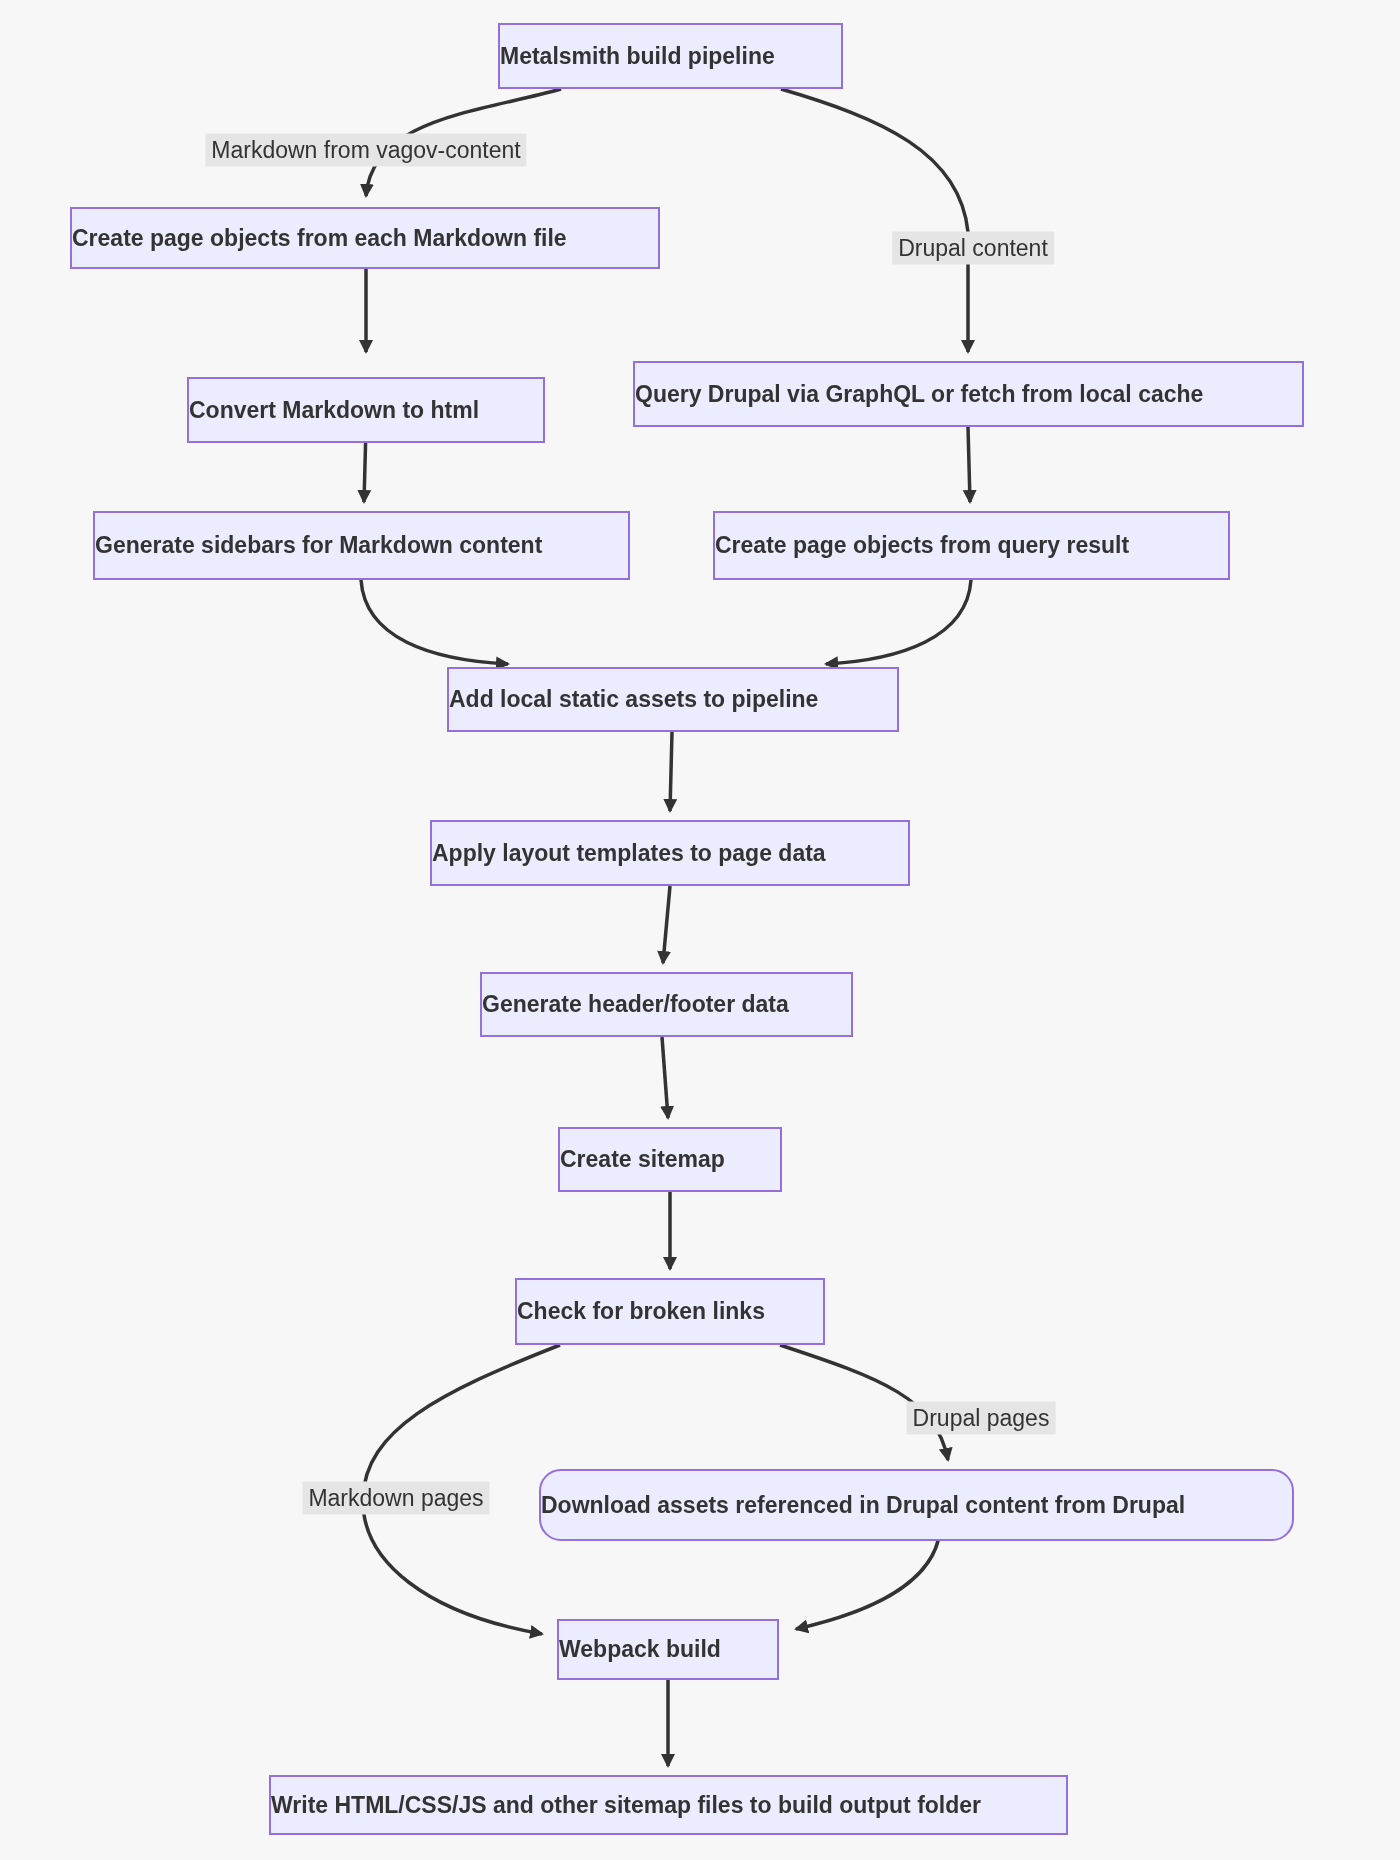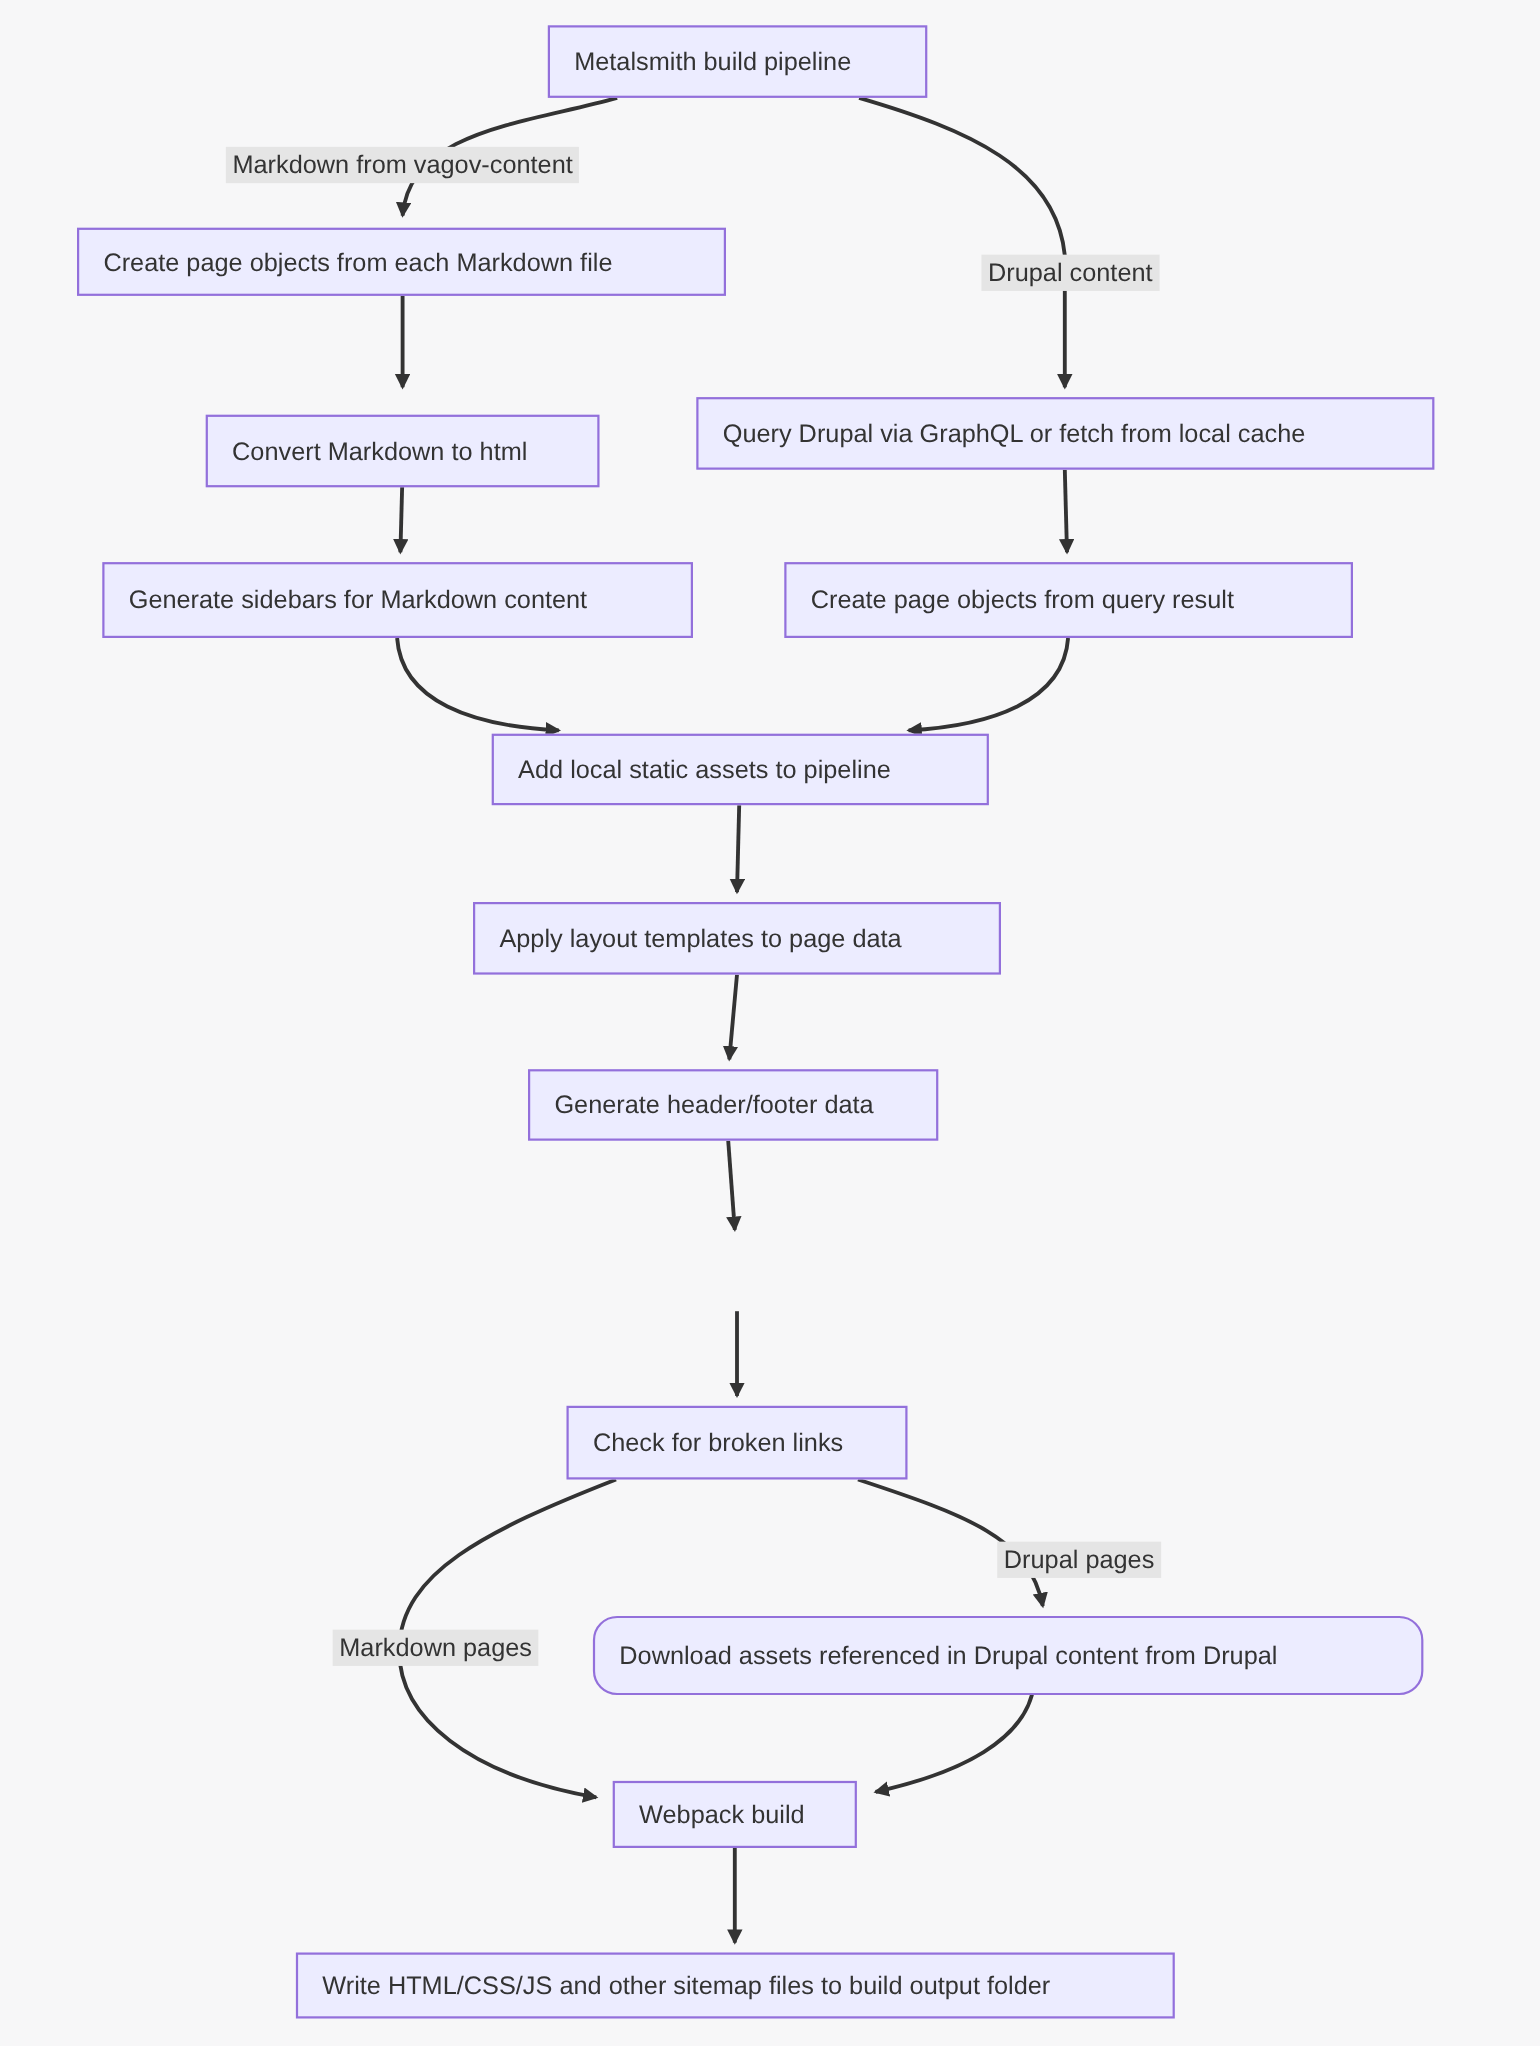--- a/index.html
+++ b/index.html
@@ -27,25 +27,25 @@
     stroke-width: 3.5px;
   }
   .node {
     position: absolute;
     z-index: 3;
     box-sizing: border-box;
     background: #ECECFF;
     border: 2px solid #9370DB;
     display: flex;
     align-items: center;
-    padding-left: 22px;
     font-size: 23px;
     white-space: nowrap;
     overflow: hidden;
     color: #333333;
+    font-weight: bold;
   }
   .edge-label {
     position: absolute;
     z-index: 2;
     transform: translate(-50%, -50%);
     background: #e5e5e5;
     padding: 3px 6px;
     font-size: 23px;
     white-space: nowrap;
     color: #333333;
@@ -86,18 +86,19 @@
 
   <div class="node" style="left:498px; top:23px; width:345px; height:66px;">Metalsmith build pipeline</div>
   <div class="node" style="left:70px; top:207px; width:590px; height:62px;">Create page objects from each Markdown file</div>
   <div class="node" style="left:187px; top:361px; width:358px; height:66px;margin-top:16px;">Convert Markdown to html</div>
   <div class="node" style="left:633px; top:361px; width:671px; height:66px;">Query Drupal via GraphQL or fetch from local cache</div>
   <div class="node" style="left:93px; top:511px; width:537px; height:69px;">Generate sidebars for Markdown content</div>
   <div class="node" style="left:713px; top:511px; width:517px; height:69px;">Create page objects from query result</div>
   <div class="node" style="left:447px; top:667px; width:452px; height:65px;">Add local static assets to pipeline</div>
   <div class="node" style="left:430px; top:820px; width:480px; height:66px;">Apply layout templates to page data</div>
   <div class="node" style="left:480px; top:972px; width:373px; height:65px;">Generate header/footer data</div>
+  <div class="node" style="left:558px; top:1127px; width:224px; height:65px;">Create sitemap</div>
   <div class="node" style="left:515px; top:1278px; width:310px; height:67px;">Check for broken links</div>
   <div class="node" style="left:539px; top:1469px; width:755px; height:72px;border-radius:22px;">Download assets referenced in Drupal content from Drupal</div>
   <div class="node" style="left:557px; top:1619px; width:222px; height:61px;">Webpack build</div>
   <div class="node" style="left:269px; top:1775px; width:799px; height:60px;">Write HTML/CSS/JS and other sitemap files to build output folder</div>
 
 </div>
 
 </body></html>

